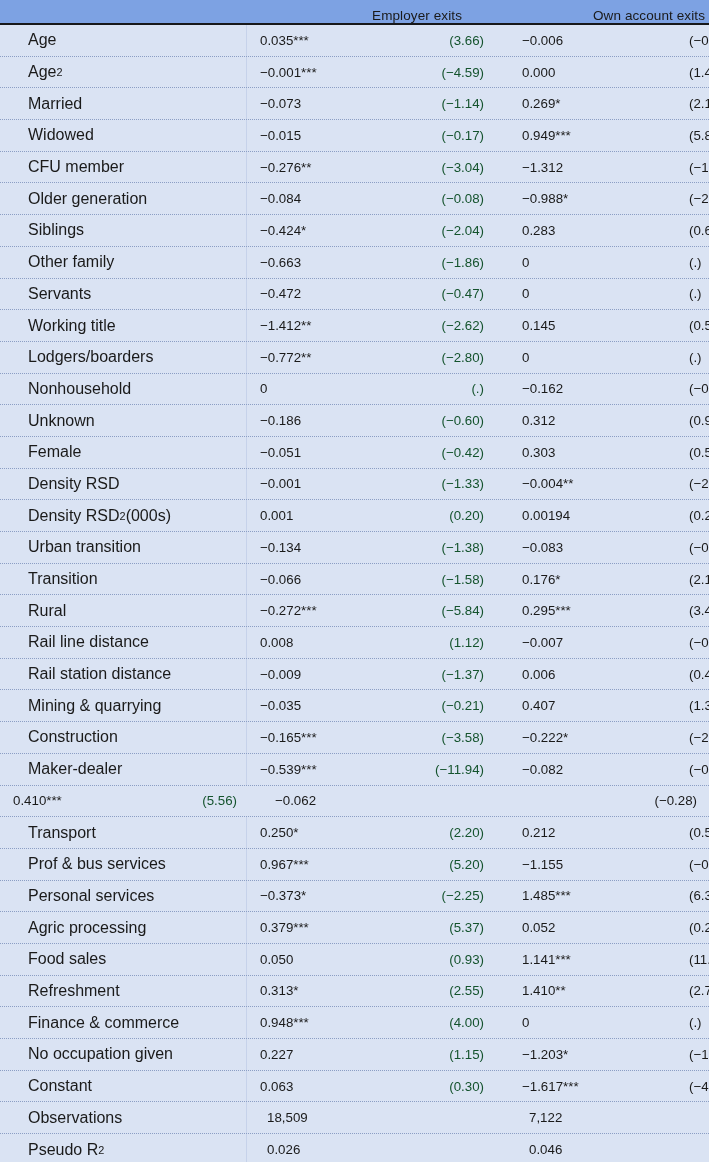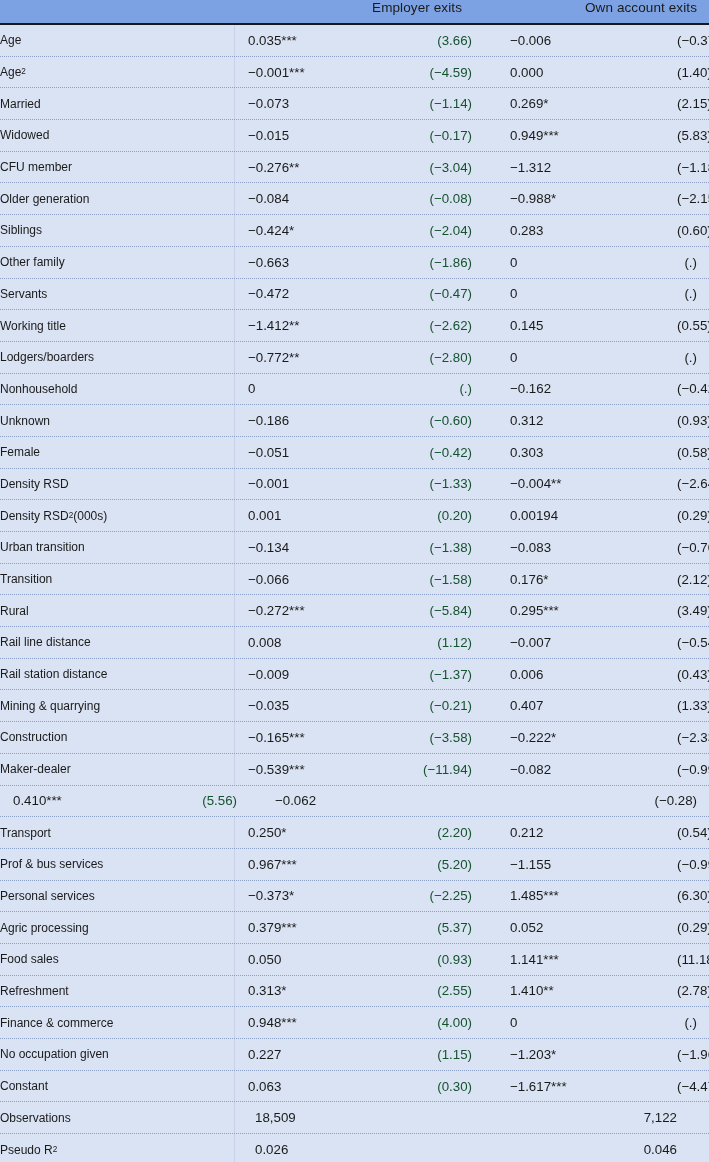--- a/index.html
+++ b/index.html
@@ -20,60 +20,62 @@
     position: relative;
     background: #dae3f3;
   }
 
   
   .thead {
     height: 25px;
     background: #7da2e3;
     border-bottom: 2px solid #17181a;
     display: flex;
-    align-items: flex-start;
+    align-items: flex-end;
     position: relative;
   }
   .thead .h-spacer { width: 235px; flex: 0 0 235px; }
   .thead .h-group {
     flex: 0 0 237px;
     text-align: right;
     padding-right: 10px;
     font-size: 13.5px;
     color: #1a1a1a;
     letter-spacing: 0.1px;
     white-space: nowrap;
   }
   .thead .h-group.grp2 {
     flex: 1 1 auto;
-    padding-right: 12px;
+    padding-right: 4px;
   }
 
   
   .tbody {
     position: relative;
   }
   .row {
     display: flex;
     align-items: center;
     height: 31.7px;
     border-bottom: 1px dotted #8b9ec4;
     position: relative;
   }
   .row:last-child { border-bottom: none; }
 
   .c-label {
     flex: 0 0 235px;
-    font-size: 12px;
+    padding-left: 16px;
+    font-size: 16px;
     color: #1a1a1a;
     white-space: nowrap;
     border-right: 1px solid #c6d2ea;
     height: 100%;
     display: flex;
     align-items: center;
+    margin-left: 12px;
   }
   .c-coef {
     flex: 0 0 180px;
     padding-left: 13px;
     font-size: 13.3px;
     color: #1a1a1a;
     white-space: nowrap;
   }
   .c-t {
     flex: 0 0 57px;
@@ -94,21 +96,21 @@
     flex: 1 1 auto;
     text-align: right;
     padding-right: 12px;
     font-size: 13.3px;
     color: #1a1a1a;
     white-space: nowrap;
   }
 
   
   .row.summary .c-coef { flex: 0 0 180px; padding-left: 20px; }
-  .row.summary .c-coef2 { flex: 0 0 180px; padding-left: 20px; text-align: right; }
+  .row.summary .c-coef2 { flex: 0 0 180px; padding-left: 20px; }
 
   .row.first-body { border-top: none; }
 
   sup { font-size: 0.68em; vertical-align: super; line-height: 0; }
 </style>
 </head>
 <body>
 
 <div class="table-wrap">
 

